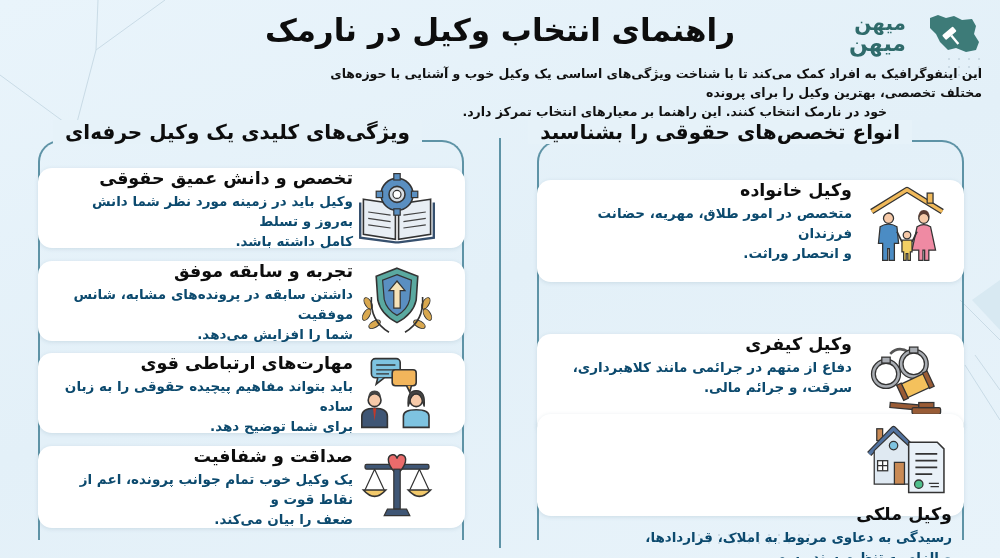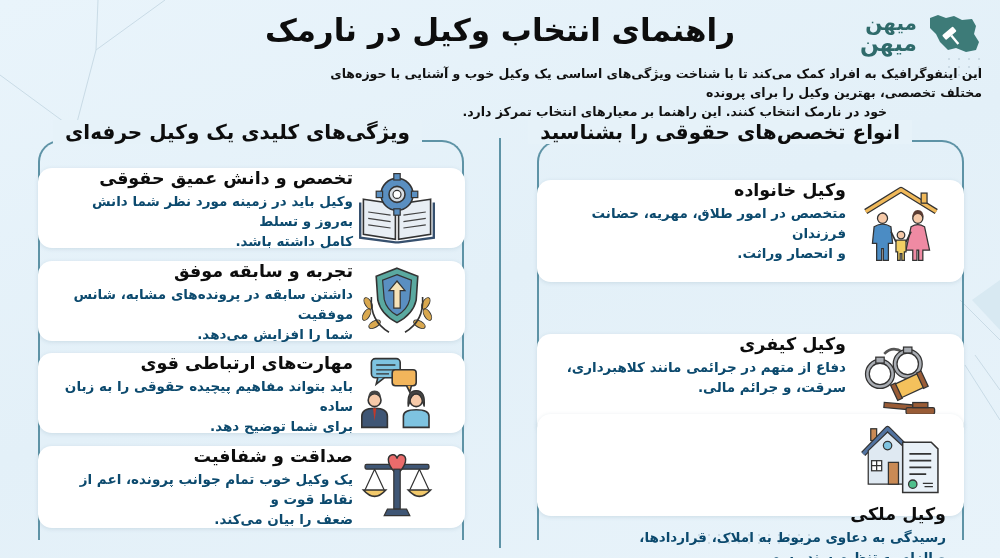--- a/index.html
+++ b/index.html
@@ -7,21 +7,21 @@
   body {
     background: linear-gradient(160deg, #e9f4fb 0%, #e3f0f8 50%, #e8f3fa 100%);
     font-family: "DejaVu Sans", sans-serif;
     color: #111;
     position: relative;
     direction: rtl;
   }
   .bg-lines { position: absolute; inset: 0; pointer-events: none; }
   .logo {
     position: absolute; top: 8px; right: 18px; width: 140px; height: 52px;
-    display: flex; align-items: center; gap: 9px; direction: rtl;
+    display: flex; align-items: center; gap: 20px; direction: rtl;
   }
   .logo .map { width: 56px; height: 44px; }
   .logo .wordmark {
     display: flex; flex-direction: column; line-height: 1;
     color: #2f6b6b; font-weight: bold; font-size: 20px; text-align: right;
   }
   .dots {
     position: absolute; display: grid; grid-template-columns: repeat(4, 4px); gap: 6px;
   }
   .dots span { width: 2px; height: 2px; background: #c3d3de; border-radius: 50%; }
@@ -53,21 +53,21 @@
   .card {
     position: absolute; background: #fff; border-radius: 14px;
     box-shadow: 0 1px 4px rgba(90,130,150,0.18);
     display: flex; align-items: flex-start; direction: rtl;
   }
   .card .icon { flex: 0 0 auto; display: flex; align-items: center; justify-content: center; }
   .card .text { flex: 1; text-align: right; }
   .card h3 { font-size: 17.5px; font-weight: bold; margin-bottom: 3px; color: #0d0d0d; }
   .card p { font-size: 13.5px; line-height: 20px; font-weight: bold; color: #0c4a6e; }
   
-  .rc { left: 537px; width: 427px; height: 102px; padding: 0 18px 0 14px; }
+  .rc { left: 537px; width: 427px; height: 102px; padding: 0 12px 0 14px; }
   .rc .icon { width: 90px; height: 90px; margin-left: 10px; }
   
   .lc { left: 38px; width: 427px; padding: 0 14px 0 14px; flex-direction: row-reverse; direction: ltr; }
   .lc .text { direction: rtl; }
   .lc .icon { width: 88px; height: 80px; margin-right: 10px; }
 </style>
 </head>
 <body>
 
 <svg class="bg-lines" width="1000" height="558" viewBox="0 0 1000 558">

